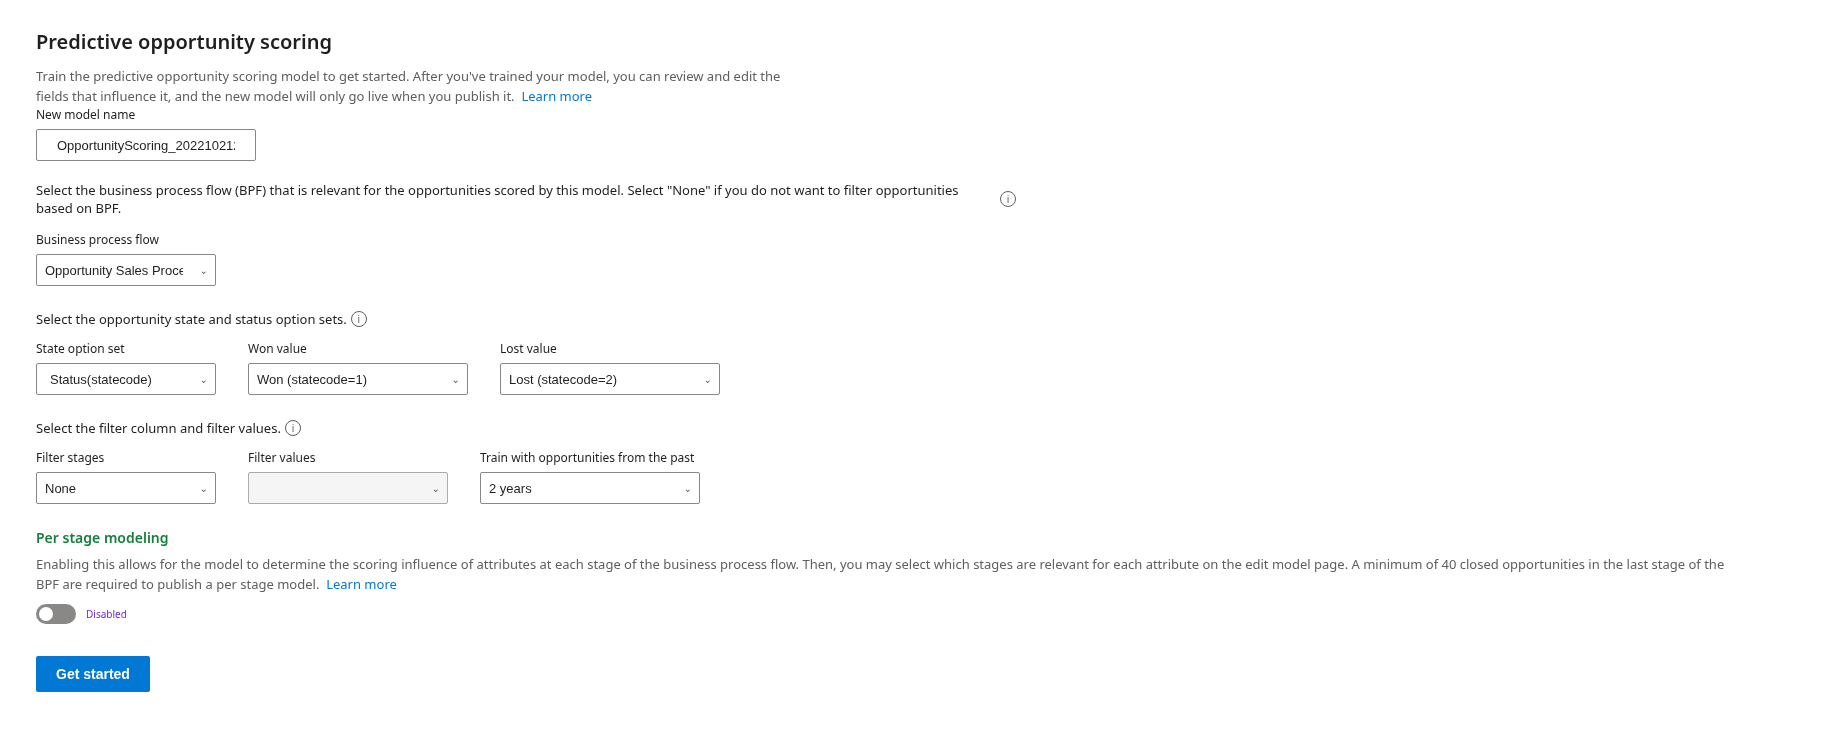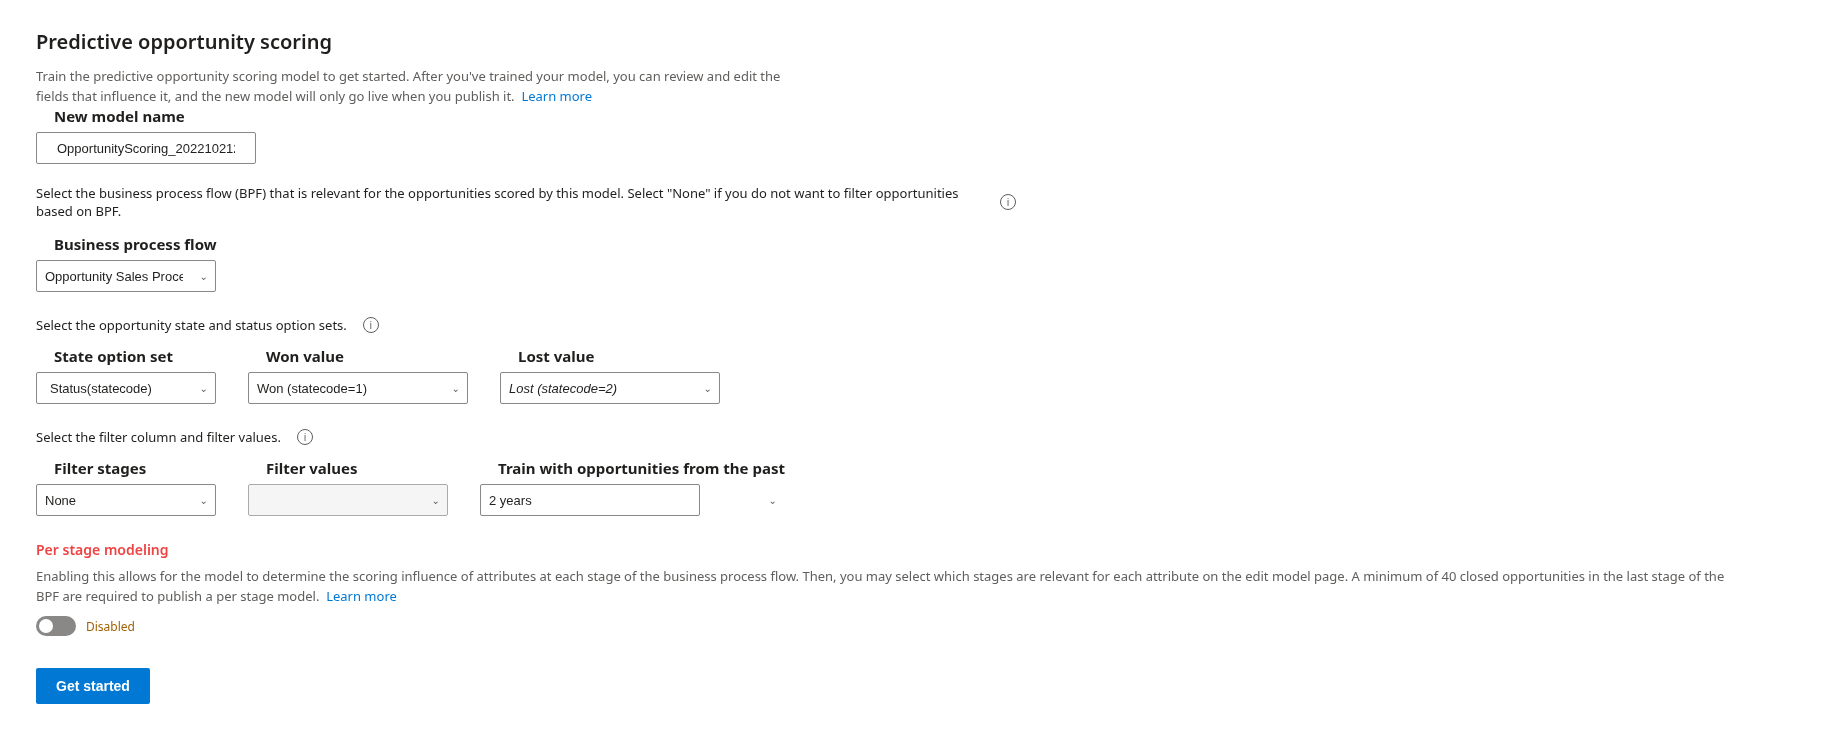--- a/index.html
+++ b/index.html
@@ -29,47 +29,46 @@
       font-size: 13px;
       color: #605e5c;
       max-width: 760px;
       line-height: 1.5;
     }
     .description-text a {
       color: #0078d4;
       text-decoration: none;
     }
     .field-label {
-      font-size: 15px;
-      font-weight: 700;
+      font-size: 12px;
+      font-weight: 400;
       color: #201f1e;
       margin-bottom: 6px;
       display: block;
-      margin-left: 18px;
     }
     .text-input {
       border: 1px solid #8a8886;
       border-radius: 2px;
       padding: 5px 20px;
       font-size: 13px;
       color: #201f1e;
       width: 220px;
       height: 32px;
       outline: none;
     }
     .section {
       margin-bottom: 24px;
     }
     .section-note {
       font-size: 13px;
       color: #201f1e;
       margin-bottom: 12px;
       display: flex;
       align-items: center;
-      gap: 16px;
+      gap: 4px;
     }
     .info-icon {
       display: inline-flex;
       align-items: center;
       justify-content: center;
       width: 16px;
       height: 16px;
       border: 1px solid #605e5c;
       border-radius: 50%;
       font-size: 10px;
@@ -123,35 +122,34 @@
     }
     .state-select .select-dropdown {
       width: 180px;
       padding-left: 13px;
     }
     .won-select .select-dropdown {
       width: 220px;
     }
     .lost-select .select-dropdown {
       width: 220px;
-      font-style: italic;
     }
     .filter-col-select .select-dropdown {
       width: 180px;
     }
     .filter-val-select .select-dropdown {
       width: 200px;
     }
     .train-select .select-dropdown {
       width: 220px;
     }
     .per-stage-title {
       font-size: 14px;
       font-weight: 600;
-      color: #ef4444;
+      color: #15803d;
       margin-bottom: 8px;
     }
     .per-stage-description {
       font-size: 13px;
       color: #605e5c;
       max-width: 1700px;
       line-height: 1.5;
       margin-bottom: 10px;
     }
     .per-stage-description a {
@@ -180,22 +178,22 @@
     .toggle-thumb {
       position: absolute;
       top: 3px;
       left: 3px;
       width: 14px;
       height: 14px;
       background: #ffffff;
       border-radius: 50%;
     }
     .toggle-label {
-      font-size: 12px;
-      color: #a16207;
+      font-size: 10px;
+      color: #6d28d9;
     }
     .get-started-btn {
       background: #0078d4;
       color: #ffffff;
       border: none;
       border-radius: 2px;
       padding: 6px 20px;
       font-size: 14px;
       font-weight: 600;
       cursor: pointer;

